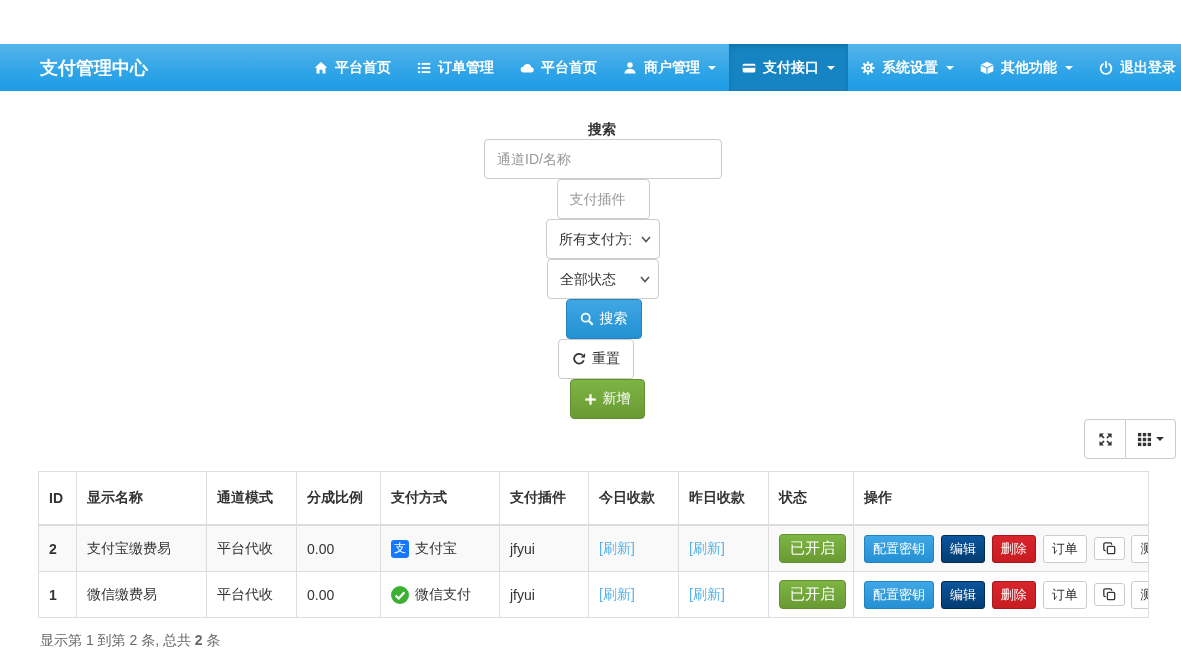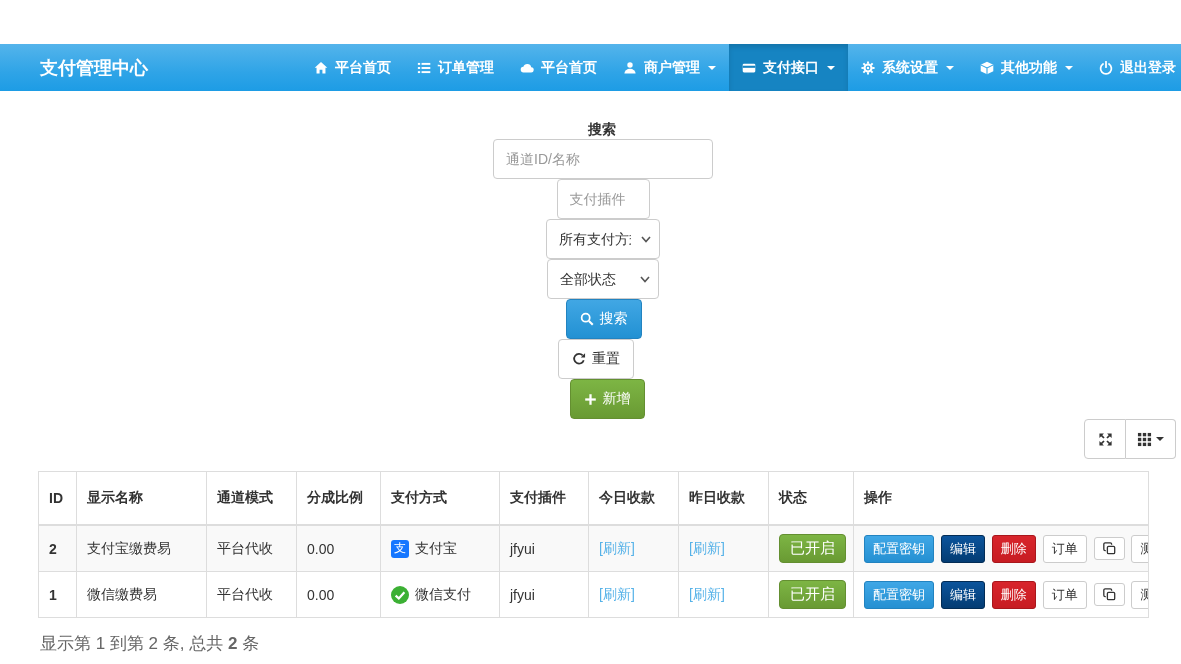--- a/index.html
+++ b/index.html
@@ -61,21 +61,21 @@
     padding:4px 8px;border-radius:3px;border:1px solid #ccc;background:#fff;color:#333;
     cursor:pointer;margin-right:3px;vertical-align:middle;}
   .sbtn-config{background:linear-gradient(#3fa7e6,#2590d2);border-color:#2283c0;color:#fff;}
   .sbtn-edit{background:linear-gradient(#0b549c,#033c73);border-color:#022c55;color:#fff;}
   .sbtn-del{background:linear-gradient(#d8252c,#c71c22);border-color:#a8171c;color:#fff;}
   .pay-cell{display:flex;align-items:center;}
   .alipay-ico{width:18px;height:18px;border-radius:3px;background:#1677ff;color:#fff;
     font-size:12px;display:inline-flex;align-items:center;justify-content:center;
     margin-right:6px;flex:0 0 auto;}
   .wechat-ico{width:18px;height:18px;margin-right:6px;flex:0 0 auto;}
-  .footer-info{margin:14px 0 0 2px;color:#666;font-size:17px;}
+  .footer-info{margin:14px 0 0 2px;color:#666;font-size:14px;}
 </style>
 </head>
 <body>
 
 <div class="navbar">
   <div class="brand">支付管理中心</div>
   <div class="nav">
 
     <div class="nav-item">
       <svg class="nic" viewBox="0 0 16 16">
@@ -160,21 +160,21 @@
     </div>
 
   </div>
 </div>
 
 <div class="content">
 
   <div class="toolbar">
     <span class="search-label">搜索</span>
 
-    <input class="ctl" style="width: 220px;" placeholder="通道ID/名称">
+    <input class="ctl" style="width: 238px;" placeholder="通道ID/名称">
 
     <input class="ctl" style="width: 93px;" placeholder="支付插件">
 
     <span class="sel-wrap" style="width:114px;">
       <select class="ctl">
         <option>所有支付方式</option>
       </select>
       <svg class="sel-chev" width="10" height="7" viewBox="0 0 10 7">
           <polyline points="1,1 5,5.5 9,1" stroke="#555" stroke-width="1.6" fill="none"></polyline>
         </svg>

